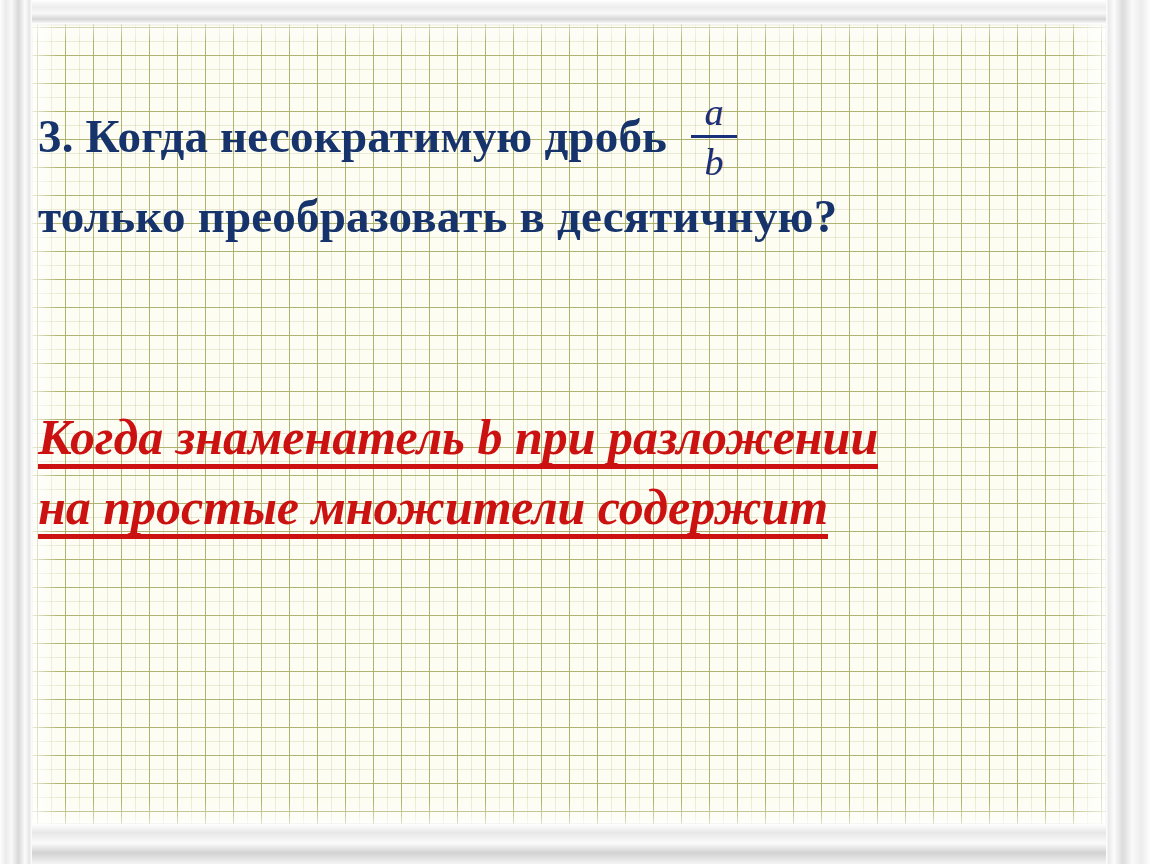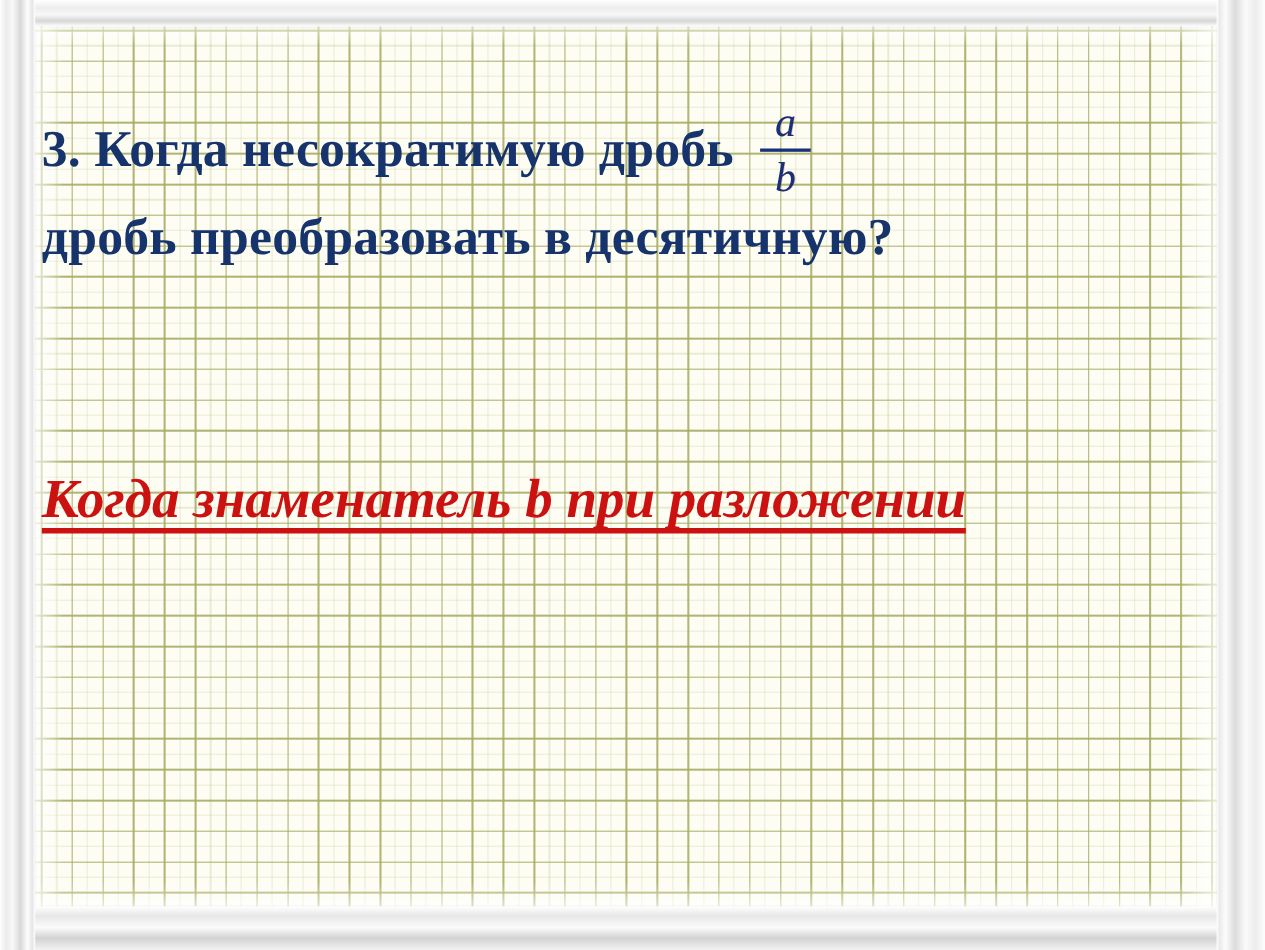--- a/index.html
+++ b/index.html
@@ -116,21 +116,21 @@
   .fraction .bar {
     display:block;
     width:46px; height:3px;
     background:#18307a;
     margin:1px 0 2px 0;
   }
 
   
   #answer {
     position:absolute;
-    left:6px; top:404px;
+    left:6px; top:388px;
     width:1060px;
     z-index:3;
   }
   #answer .aline {
     display:block;
     color:#cc1111;
     font-family:"Liberation Serif", serif;
     font-weight:bold;
     font-style:italic;
     font-size:50px;
@@ -158,25 +158,26 @@
 
     <div id="question">
       <span class="qline qline-1">
         <span>3. Когда несократимую дробь</span>
         <span class="fraction">
           <span class="num">a</span>
           <span class="bar"></span>
           <span class="den">b</span>
         </span>
       </span>
-      <span class="qline qline-2">дробь преобразовать в десятичную?</span>
+      <span class="qline qline-2">только преобразовать в десятичную?</span>
     </div>
 
     <div id="answer">
       <span class="aline">Когда знаменатель b при разложении</span>
+      <span class="aline">на простые множители содержит</span>
     </div>
 
   </div>
 
   <div class="frame-layer frame-top"></div>
   <div class="frame-layer frame-bottom"></div>
   <div class="frame-layer frame-left"></div>
   <div class="frame-layer frame-right"></div>
 
 </div>

